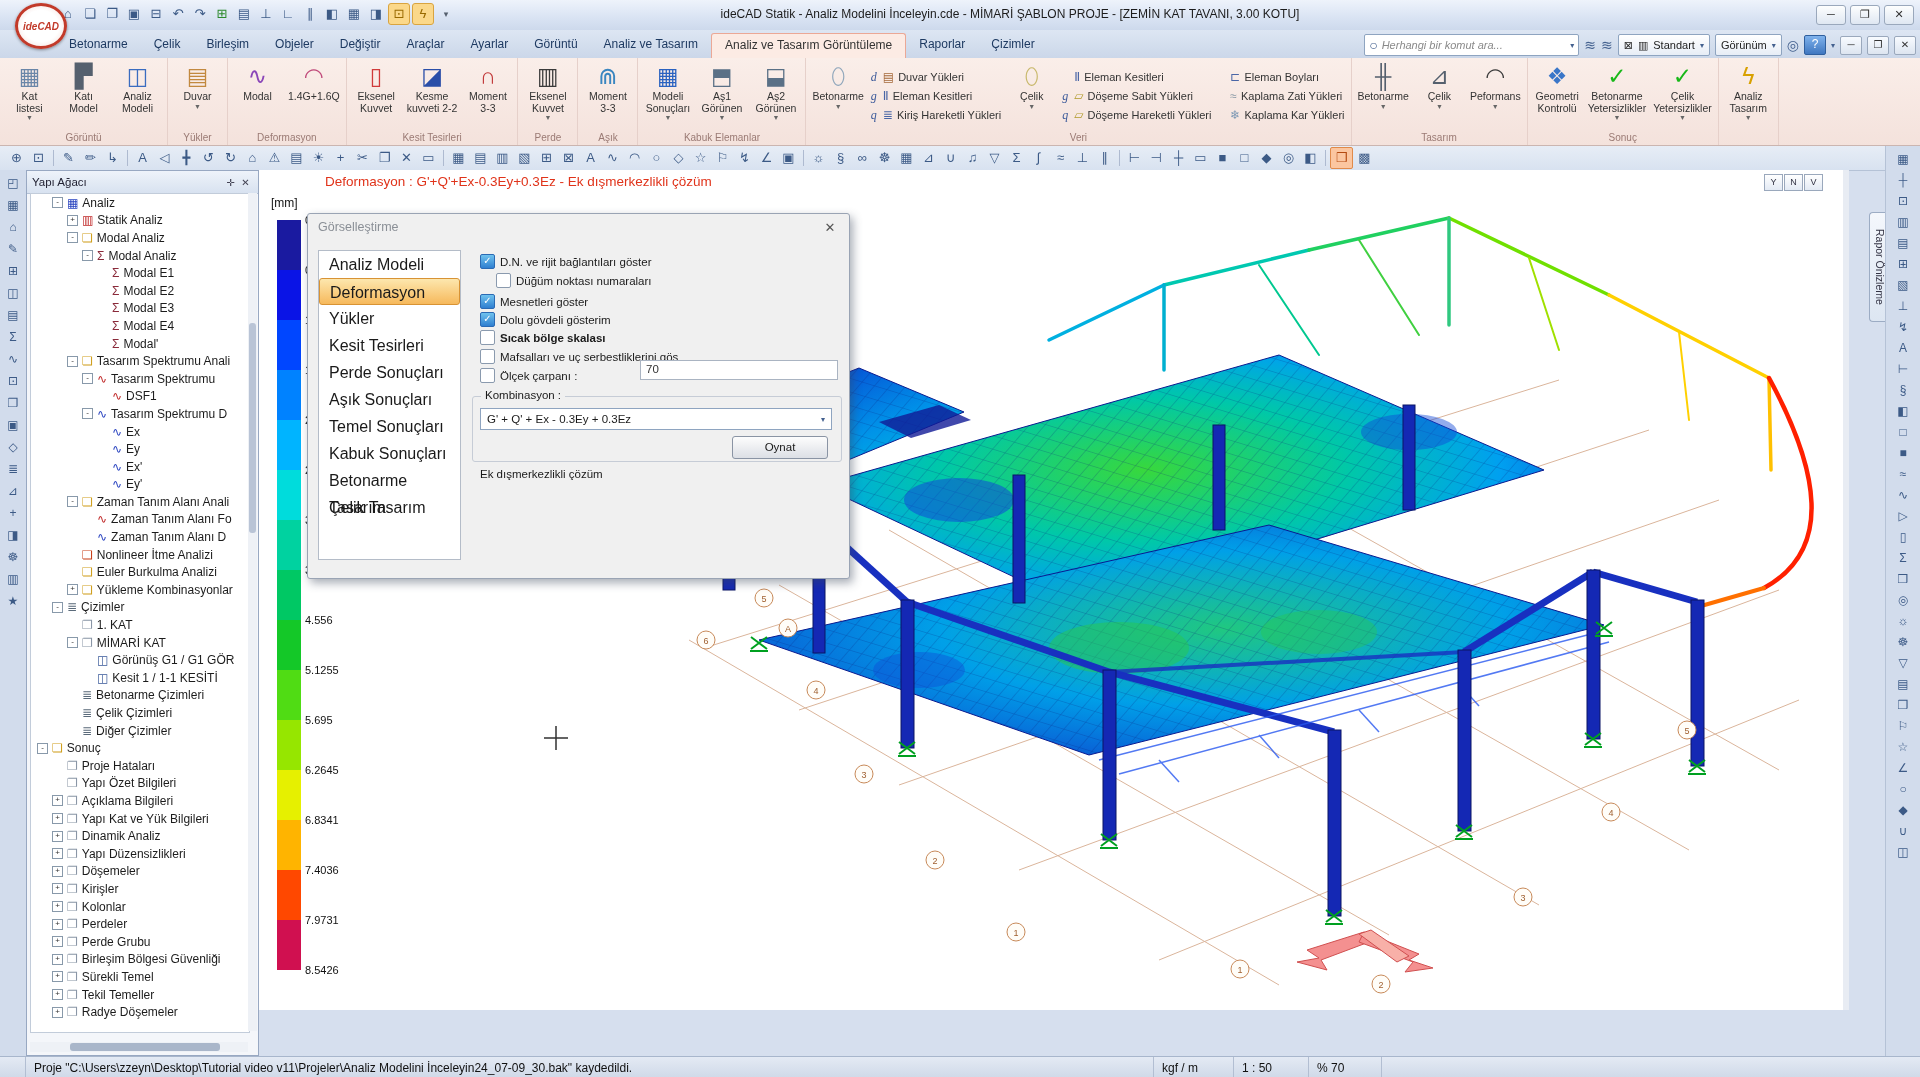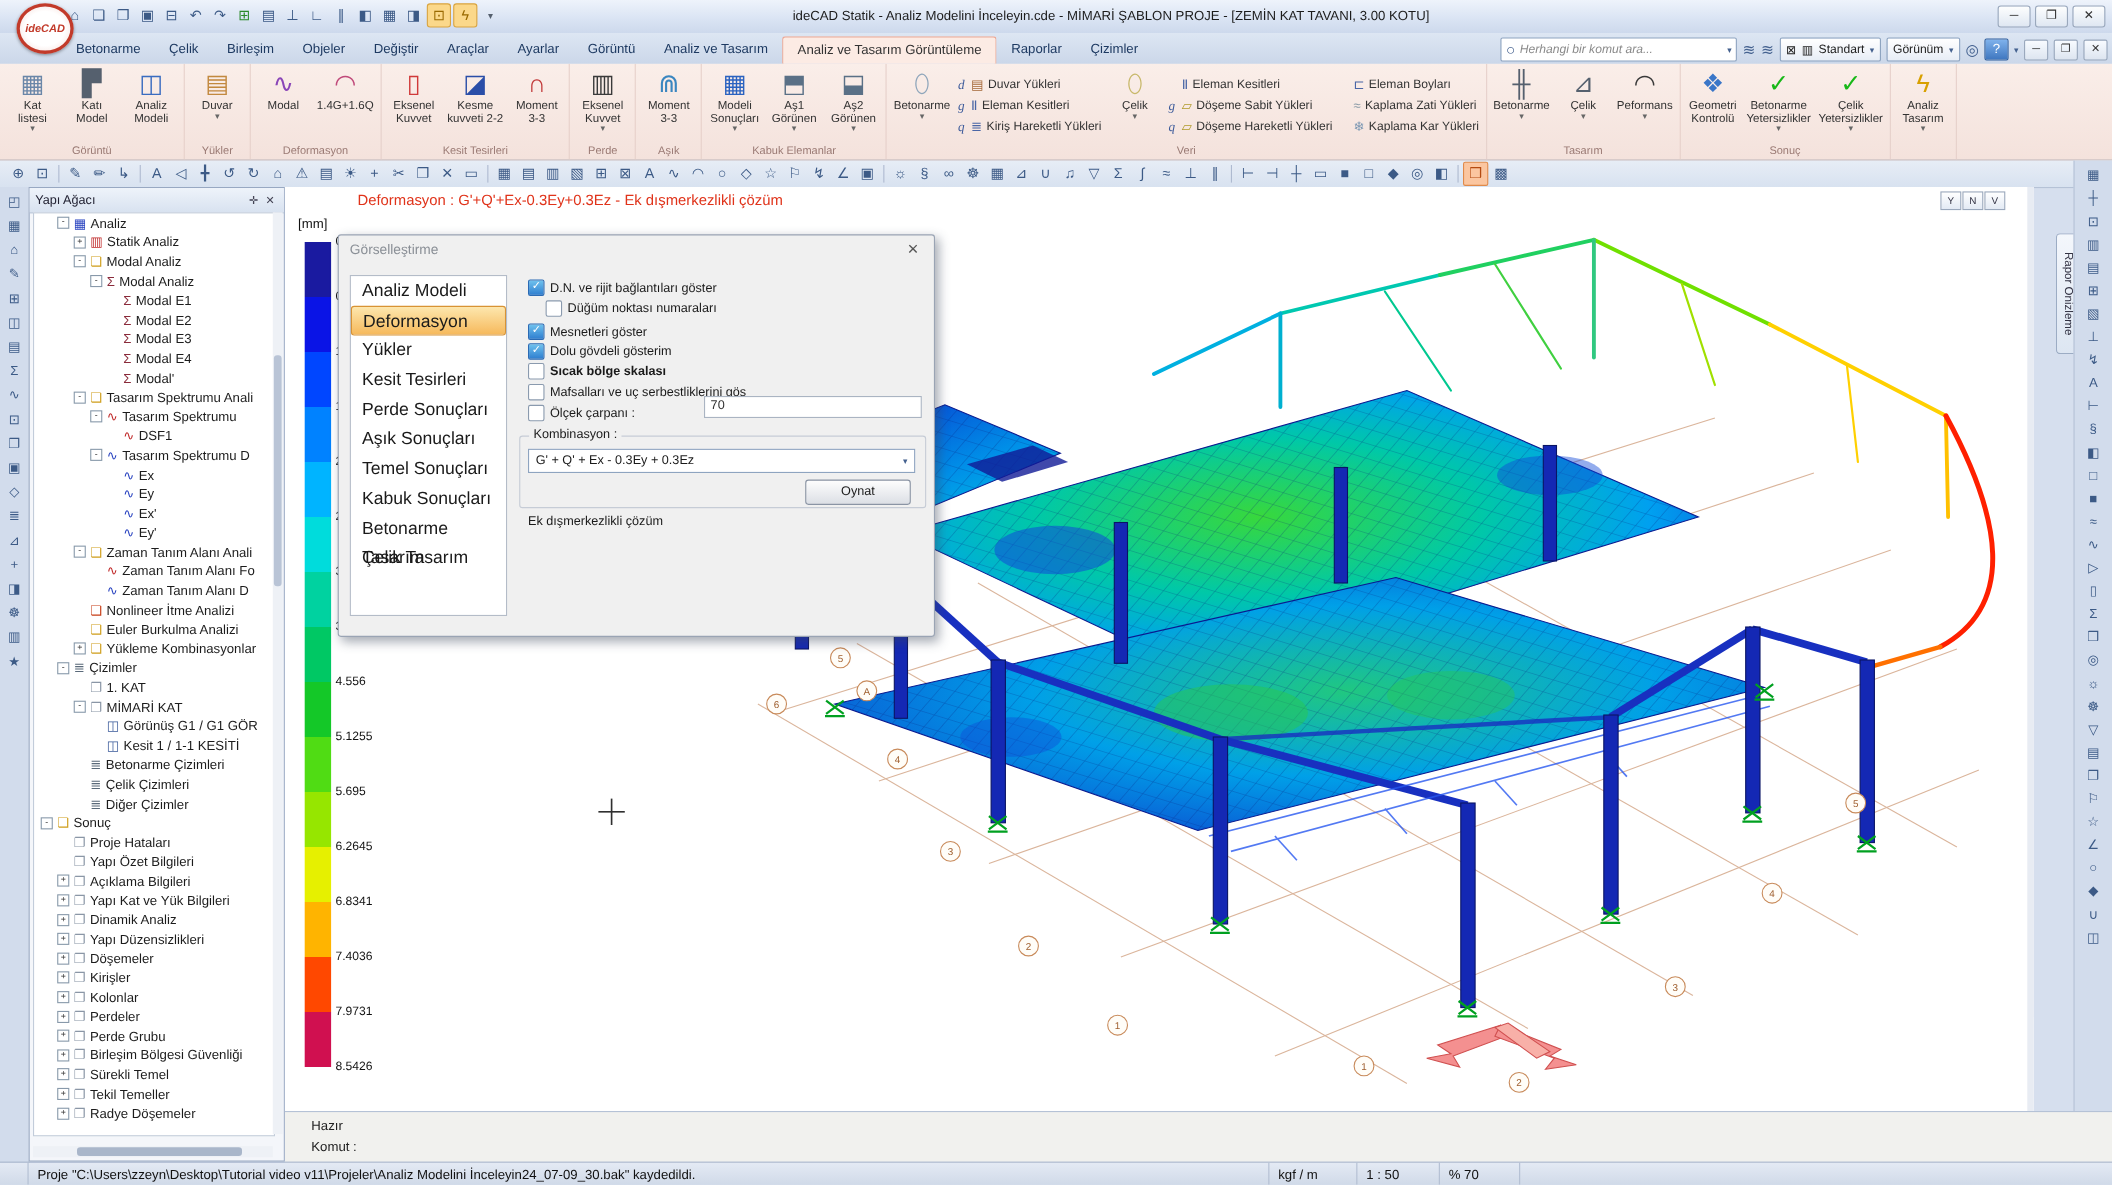--- a/index.html
+++ b/index.html
@@ -992,24 +992,20 @@
       <span class="vicon">❐</span>
       <span class="vicon">⚐</span>
       <span class="vicon">☆</span>
       <span class="vicon">∠</span>
       <span class="vicon">○</span>
       <span class="vicon">◆</span>
       <span class="vicon">∪</span>
       <span class="vicon">◫</span>
     </div>
 
-  <div class="statusarea">
-    <div class="l1">Hazır</div>
-    <div class="l2">Komut :</div>
-  </div>
 
   <div class="bottombar">
     <div class="bseg" style="width:26px;"></div>
     <div class="bseg" style="width:1128px;">Proje "C:\Users\zzeyn\Desktop\Tutorial video v11\Projeler\Analiz Modelini İnceleyin24_07-09_30.bak" kaydedildi.</div>
     <div class="bseg" style="width:80px;">kgf / m</div>
     <div class="bseg" style="width:75px;">1 : 50</div>
     <div class="bseg" style="width:73px;">% 70</div>
     <div class="bseg" style="flex:1;border-right:none;"></div>
   </div>
 

